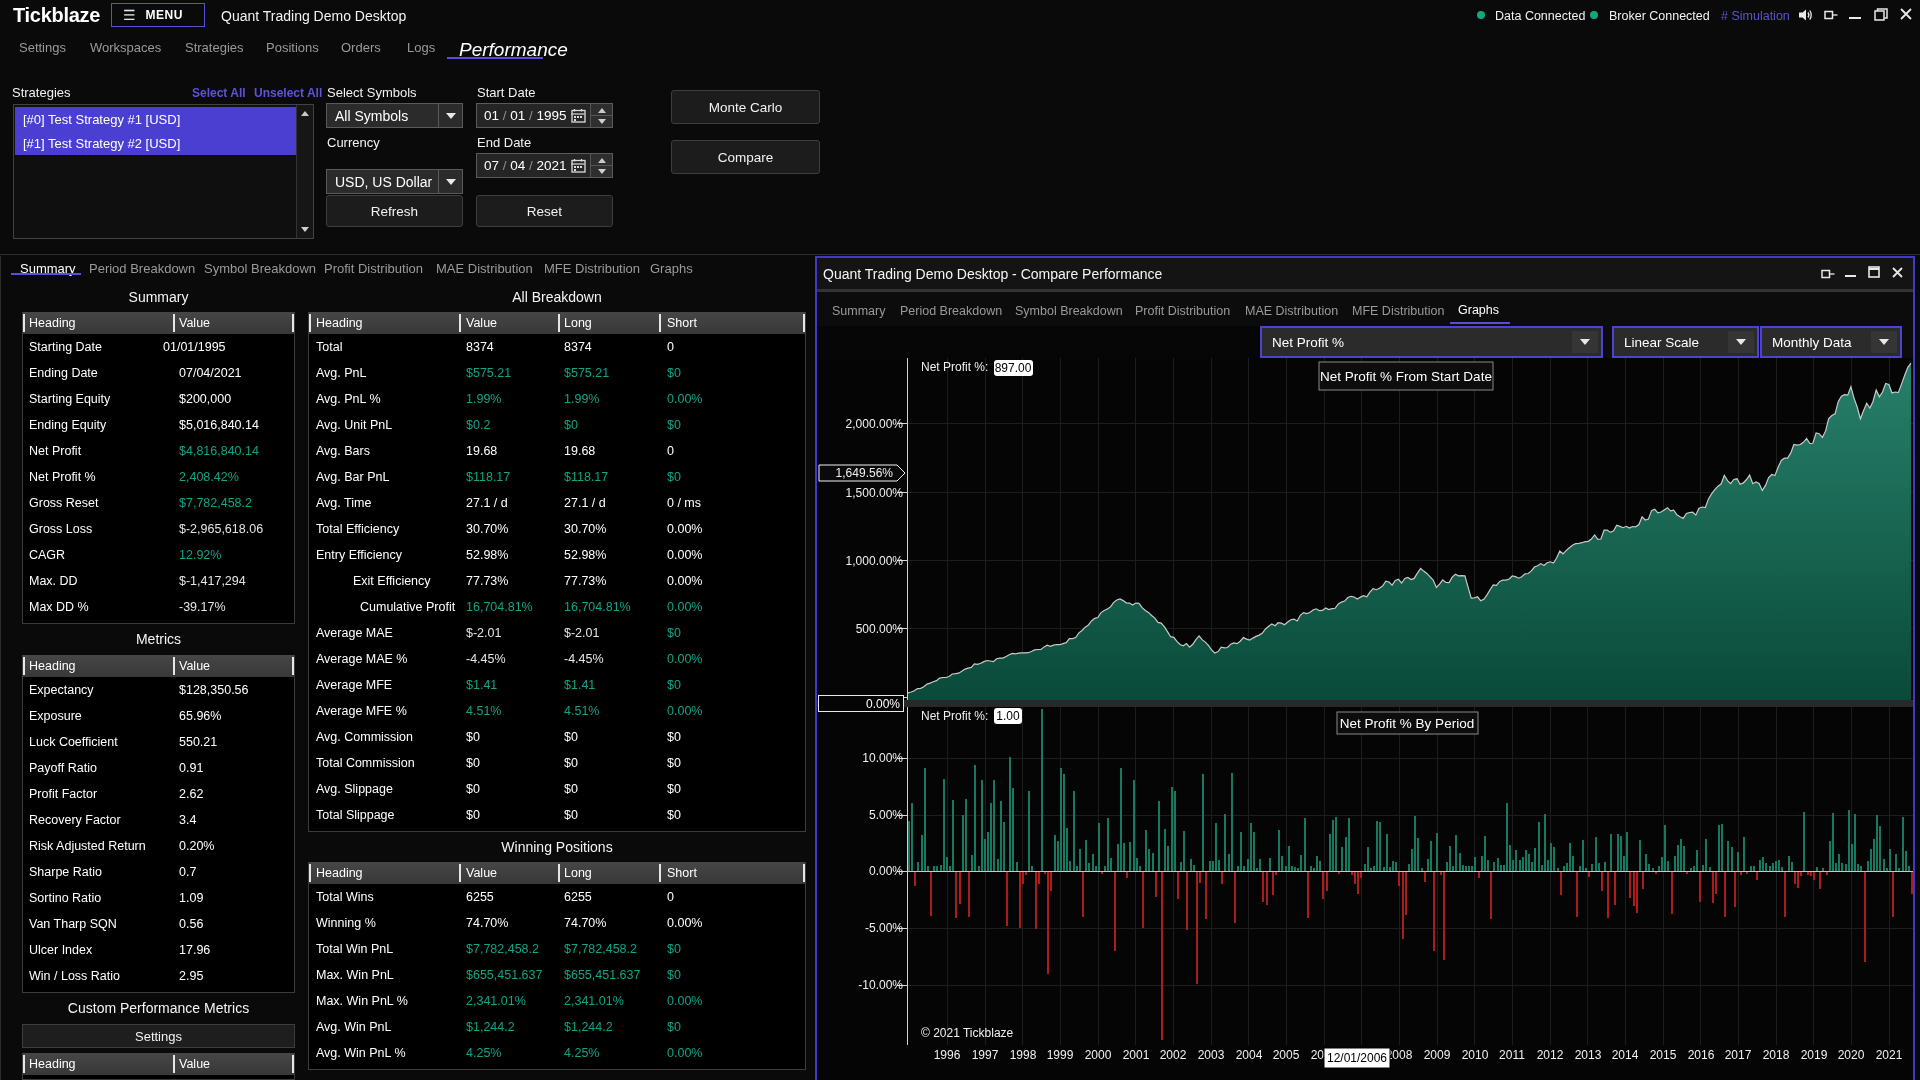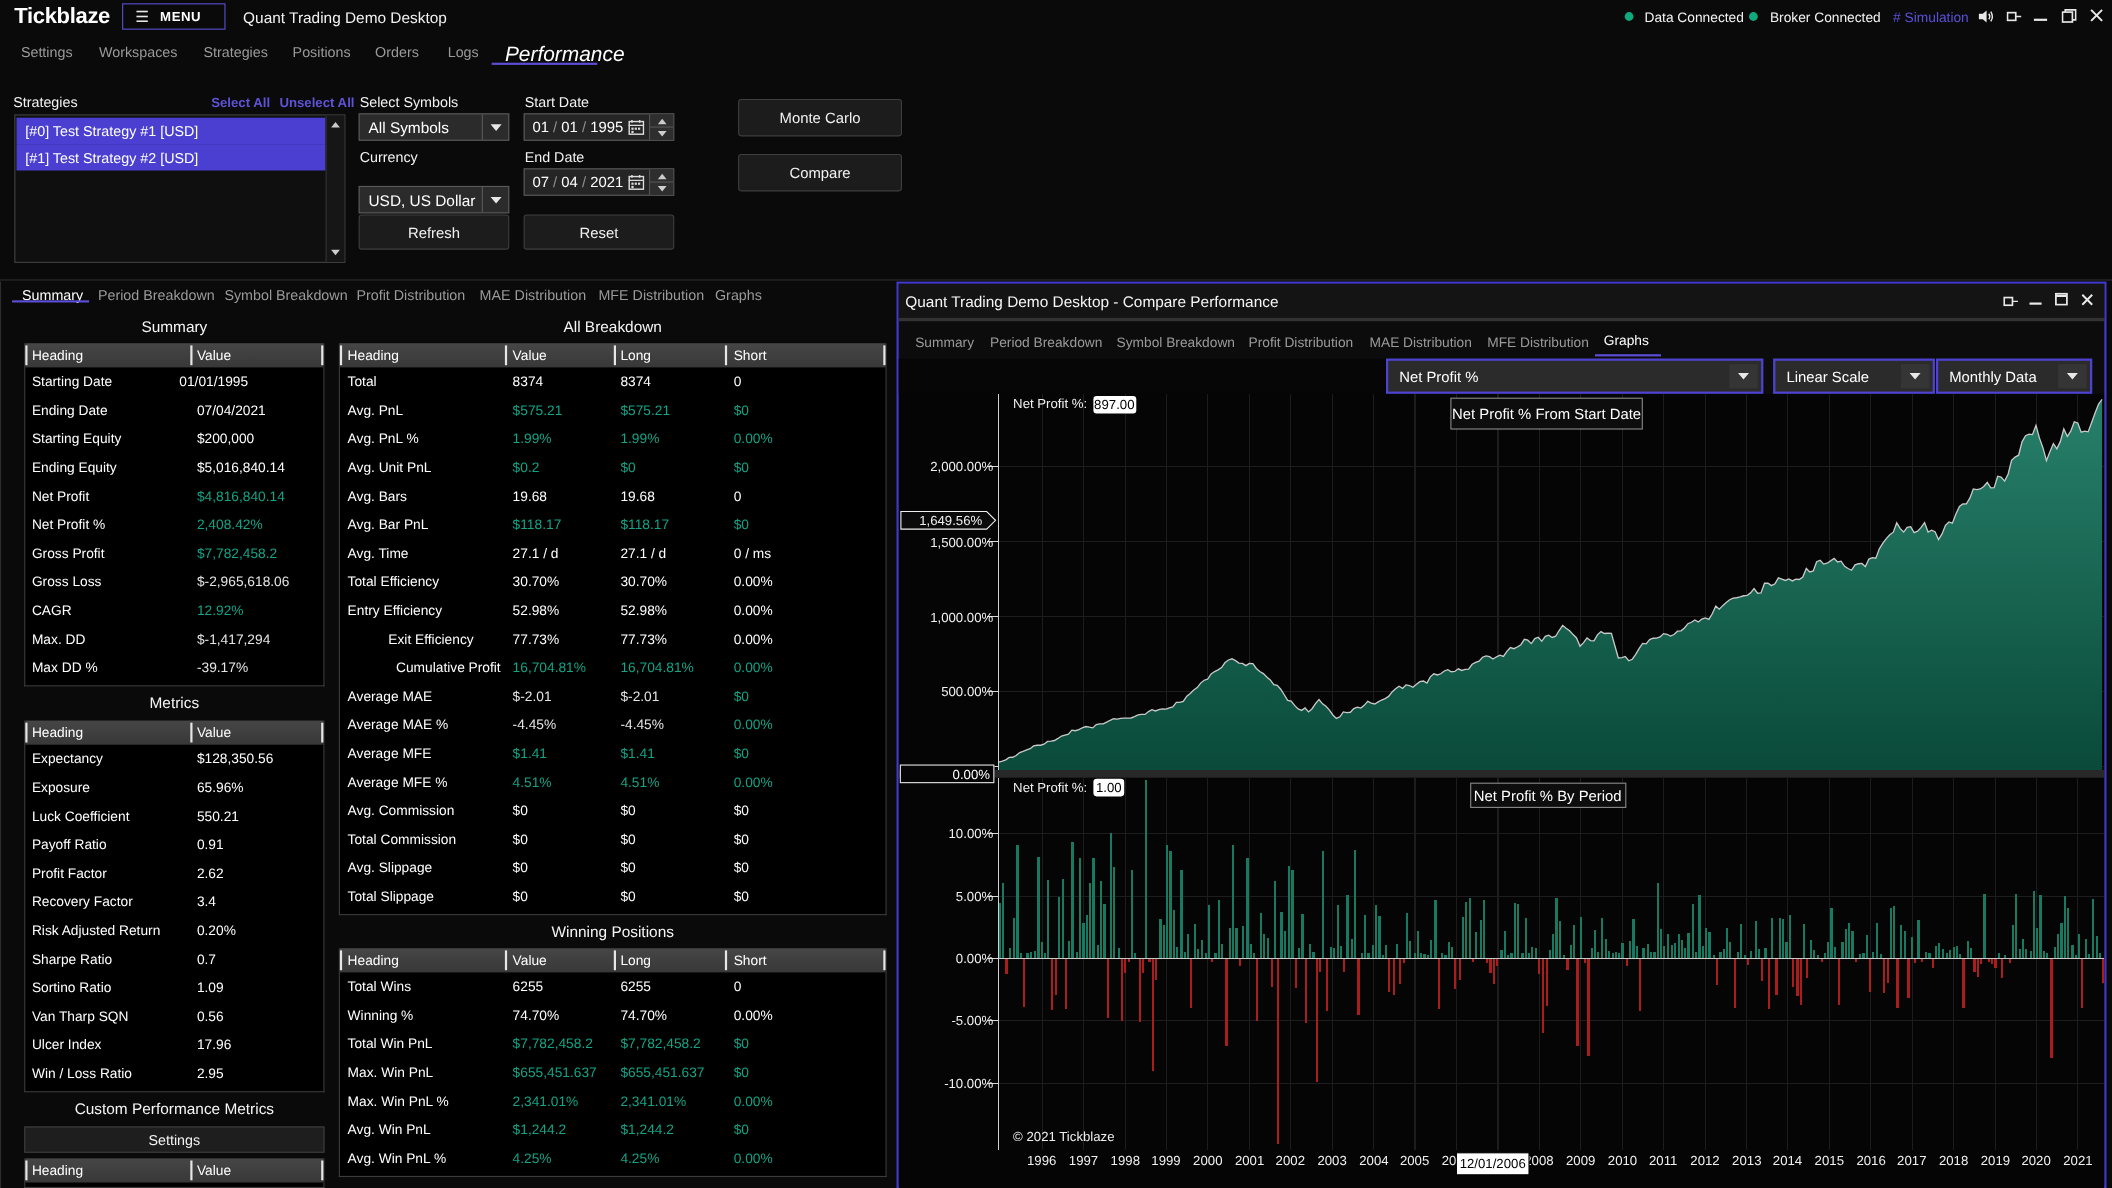--- a/index.html
+++ b/index.html
@@ -179,21 +179,21 @@
     </div>
 <div class="trow" style="top:126px;">
       <span style="left:6px;">Net Profit</span>
       <span class="grn" style="left:156px;">$4,816,840.14</span>
     </div>
 <div class="trow" style="top:152px;">
       <span style="left:6px;">Net Profit %</span>
       <span class="grn" style="left:156px;">2,408.42%</span>
     </div>
 <div class="trow" style="top:178px;">
-      <span style="left:6px;">Gross Profit</span>
+      <span style="left:6px;">Gross Reset</span>
       <span class="grn" style="left:156px;">$7,782,458.2</span>
     </div>
 <div class="trow" style="top:204px;">
       <span style="left:6px;">Gross Loss</span>
       <span class="red" style="left:156px;">$-2,965,618.06</span>
     </div>
 <div class="trow" style="top:230px;">
       <span style="left:6px;">CAGR</span>
       <span class="grn" style="left:156px;">12.92%</span>
     </div>

